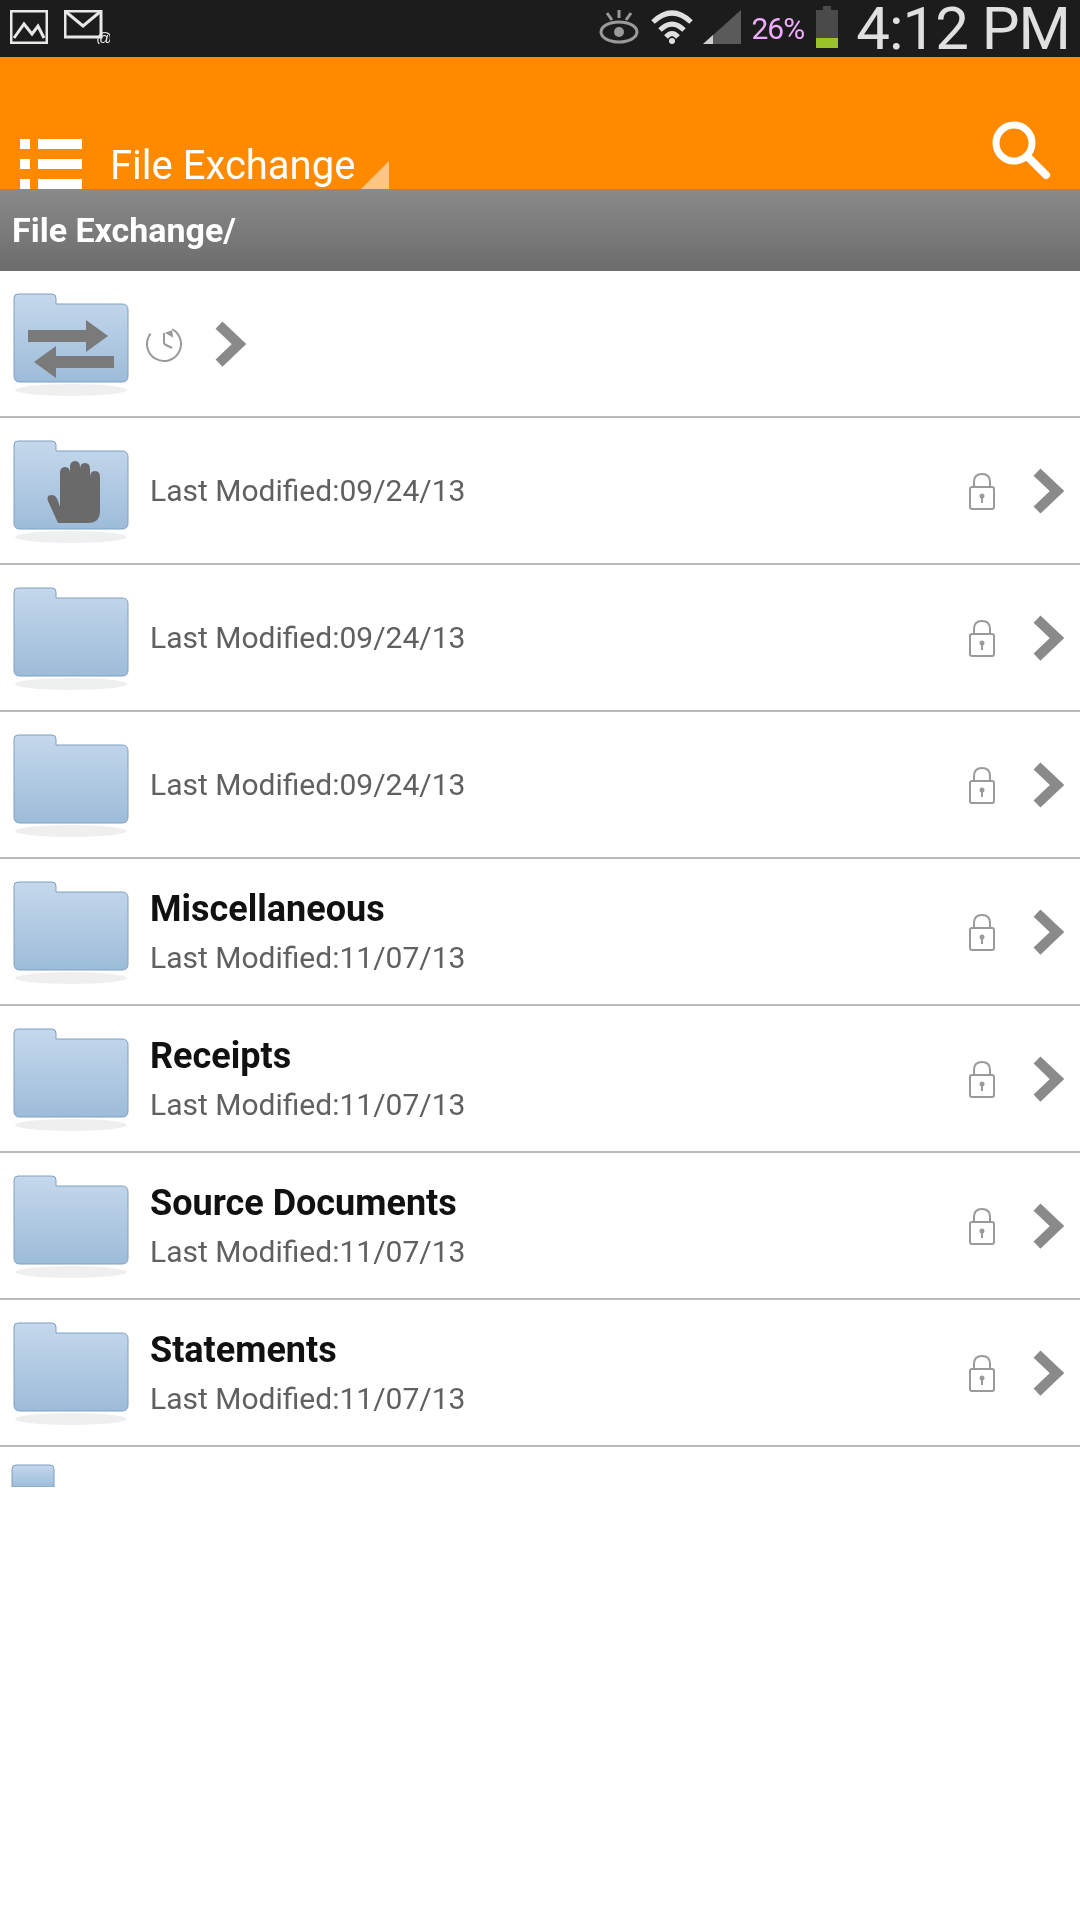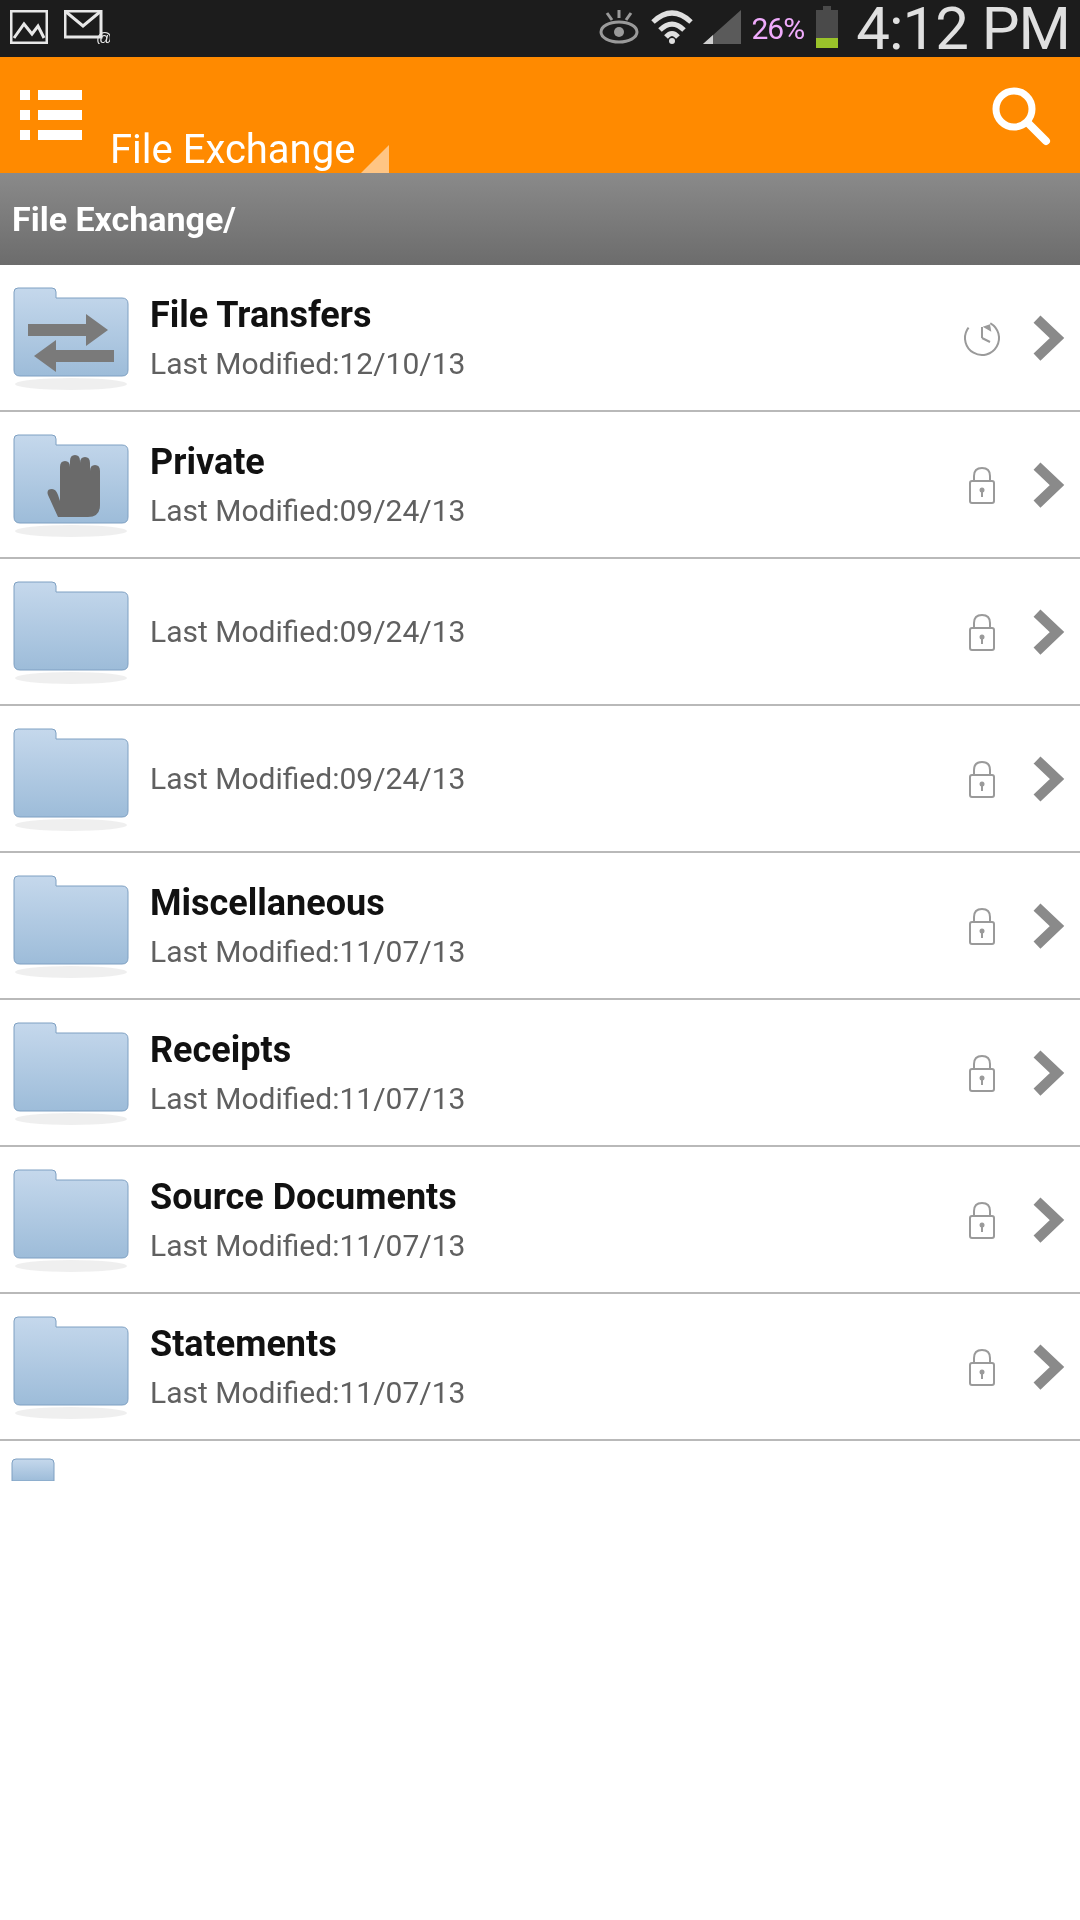--- a/index.html
+++ b/index.html
@@ -35,24 +35,24 @@
   }
   .clock {
     font-size: 60px;
     font-weight: 400;
     letter-spacing: -1px;
     color: #e0e0e0;
     margin-left: 6px;
   }
   
   .app-bar {
-    height: 116px;
+    height: 132px;
     background: #ff8a00;
     display: flex;
-    align-items: center;
+    align-items: flex-end;
     padding: 0 20px;
     position: relative;
   }
   .hamburger {
     display: flex;
     flex-direction: column;
     justify-content: center;
     gap: 10px;
     margin-right: 28px;
   }
@@ -96,21 +96,21 @@
   .search-btn {
     margin-left: auto;
     width: 80px;
     height: 80px;
     display: flex;
     align-items: center;
     justify-content: center;
   }
   
   .breadcrumb {
-    height: 92px;
+    height: 82px;
     background: linear-gradient(#8a8a8a, #6c6c6c);
     display: flex;
     align-items: center;
     padding-left: 12px;
     color: #ffffff;
     font-size: 34px;
     font-weight: 700;
   }
   
   .list {
@@ -261,24 +261,20 @@
     <div class="row">
     <div class="folder-icon">
         <svg width="126" height="108" viewBox="0 0 126 108">
           <use href="#folderBase"></use>
       <g fill="#7a7a7a">
         <path d="M20 40 L78 40 L78 30 L100 46 L78 62 L78 52 L20 52 Z"></path>
         <path d="M106 66 L48 66 L48 56 L26 72 L48 88 L48 78 L106 78 Z"></path>
       </g>
         </svg>
       </div>
-    <div class="row-text">
-      <span class="row-title">File Transfers</span>
-      <span class="row-sub">Last Modified:12/10/13</span>
-    </div>
     <div class="row-indicator">
         <svg width="40" height="40" viewBox="0 0 40 40">
     <circle cx="20" cy="20" r="17" fill="none" stroke="#9a9a9a" stroke-width="2" stroke-dasharray="82 24" transform="rotate(-60 20 20)"></circle>
     <path d="M20 4 L15 10 L25 10 Z" fill="#9a9a9a" transform="rotate(30 20 20)"></path>
     <line x1="20" y1="20" x2="20" y2="9" stroke="#9a9a9a" stroke-width="2"></line>
     <line x1="20" y1="20" x2="28" y2="24" stroke="#9a9a9a" stroke-width="2"></line>
   </svg>
       </div>
     <div class="chevron">
         <svg width="34" height="50" viewBox="0 0 34 50">
@@ -287,21 +283,20 @@
       </div>
   </div>
     <div class="row">
     <div class="folder-icon">
         <svg width="126" height="108" viewBox="0 0 126 108">
           <use href="#folderBase"></use>
       <path d="M50 86 L40 64 Q38 58 44 58 Q48 58 50 64 L52 70 L52 36 Q52 30 57 30 Q62 30 62 36 L62 58 L62 30 Q62 24 67 24 Q72 24 72 30 L72 58 L72 32 Q72 26 77 26 Q82 26 82 32 L82 60 L82 40 Q82 34 87 34 Q92 34 92 40 L92 74 Q92 86 80 86 Z" fill="#6a6a6a"></path>
         </svg>
       </div>
     <div class="row-text">
-      <span class="row-title">Private</span>
       <span class="row-sub">Last Modified:09/24/13</span>
     </div>
     <div class="row-indicator">
         <svg width="34" height="40" viewBox="0 0 34 40">
     <path d="M9 16 L9 11 Q9 3 17 3 Q25 3 25 11 L25 16" fill="none" stroke="#9a9a9a" stroke-width="2"></path>
     <rect x="5" y="16" width="24" height="22" rx="2" fill="none" stroke="#9a9a9a" stroke-width="2"></rect>
     <circle cx="17" cy="25" r="2.5" fill="#9a9a9a"></circle>
     <line x1="17" y1="25" x2="17" y2="32" stroke="#9a9a9a" stroke-width="2"></line>
   </svg>
       </div>

